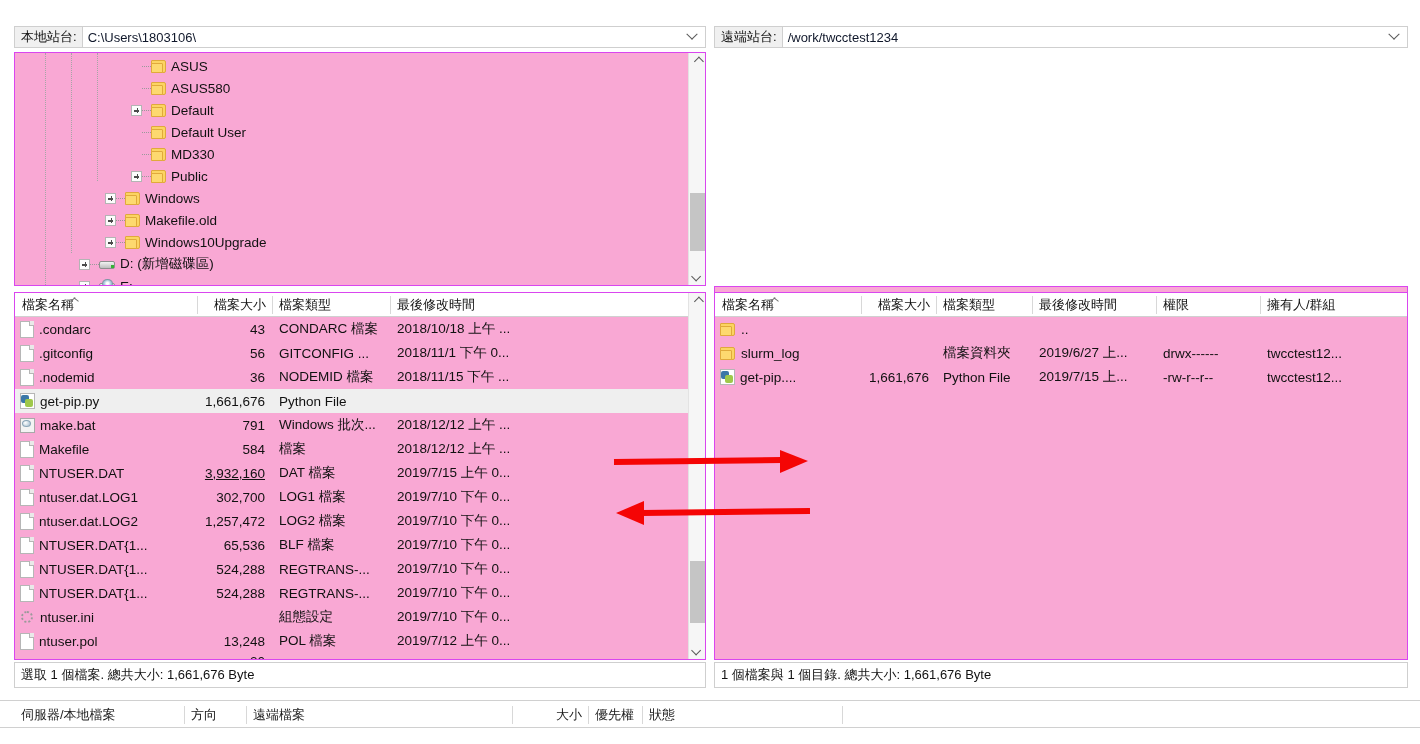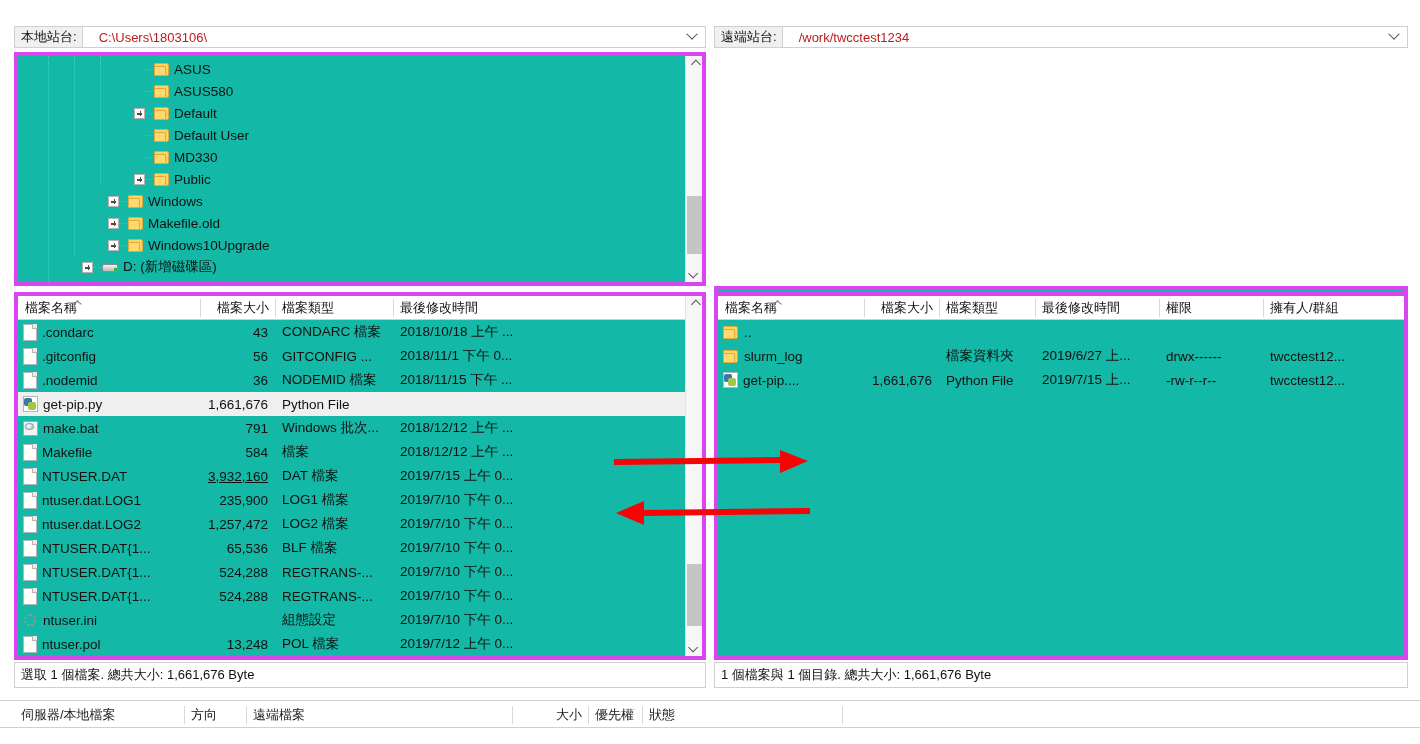--- a/index.html
+++ b/index.html
@@ -19,31 +19,31 @@
   .pathbar .lbl {
     background: #f0f0f0; border: 1px solid #cfcfcf; border-right: none;
     padding: 2px 5px 2px 6px; display: flex; align-items: center;
     font-size: 13px; color: #111; white-space: nowrap;
   }
   .pathbar .combo {
     flex: 1; background: #ffffff; border: 1px solid #cfcfcf;
     display: flex; align-items: center; position: relative;
   }
   .pathbar .combo .val {
-    padding-left: 16px; font-size: 13px; color: #b91c1c; white-space: nowrap; overflow: hidden;
+    padding-left: 5px; font-size: 13px; color: #0f172a; white-space: nowrap; overflow: hidden;
   }
   .pathbar .combo .arrow {
     position: absolute; right: 6px; top: 0; bottom: 0;
     display: flex; align-items: center; justify-content: center; width: 14px;
   }
   .chev { width: 8px; height: 8px; border-right: 1.6px solid #5a5a5a; border-bottom: 1.6px solid #5a5a5a;
           transform: rotate(45deg) translate(-2px,-2px); }
 
   
-  .pane { position: absolute; background: #14b8a6; border: 4px solid #d946ef; overflow: hidden; padding-left: 16px; }
+  .pane { position: absolute; background: #f9a8d4; border: 1px solid #d946ef; overflow: hidden; padding-left: 16px; }
 
   
   .tree { position: relative; font-size: 13.5px; }
   .tnode { position: absolute; display: flex; align-items: center; height: 22px; white-space: nowrap; }
   .tnode .tlabel { padding-left: 4px; color: #111; }
   .tnode .tlabel.sel { background: #ededed; padding: 1px 4px; }
 
   
   .exp { width: 11px; height: 11px; border: 1px solid #b4b4b4; background: #fcfcfc;
          position: relative; flex: 0 0 auto; }
@@ -449,21 +449,21 @@
           <div class="cell" style="left: 375px; width: 300px; padding-left: 7px; padding-right: 0px;">2019/7/15 上午 0...</div>
         </div>
         <div class="row">
           <div class="cell" style="left: 0px; width: 182px; padding-left: 5px; padding-right: 0px;">
             <span class="doc">
               <i class="pg"></i>
               <i class="fold"></i>
             </span>
             <span style="padding-left: 5px;">ntuser.dat.LOG1</span>
           </div>
-          <div class="cell r" style="left: 182px; width: 75px; padding-left: 7px; padding-right: 7px;">235,900</div>
+          <div class="cell r" style="left: 182px; width: 75px; padding-left: 7px; padding-right: 7px;">302,700</div>
           <div class="cell" style="left: 257px; width: 118px; padding-left: 7px; padding-right: 0px;">LOG1 檔案</div>
           <div class="cell" style="left: 375px; width: 300px; padding-left: 7px; padding-right: 0px;">2019/7/10 下午 0...</div>
         </div>
         <div class="row">
           <div class="cell" style="left: 0px; width: 182px; padding-left: 5px; padding-right: 0px;">
             <span class="doc">
               <i class="pg"></i>
               <i class="fold"></i>
             </span>
             <span style="padding-left: 5px;">ntuser.dat.LOG2</span>

